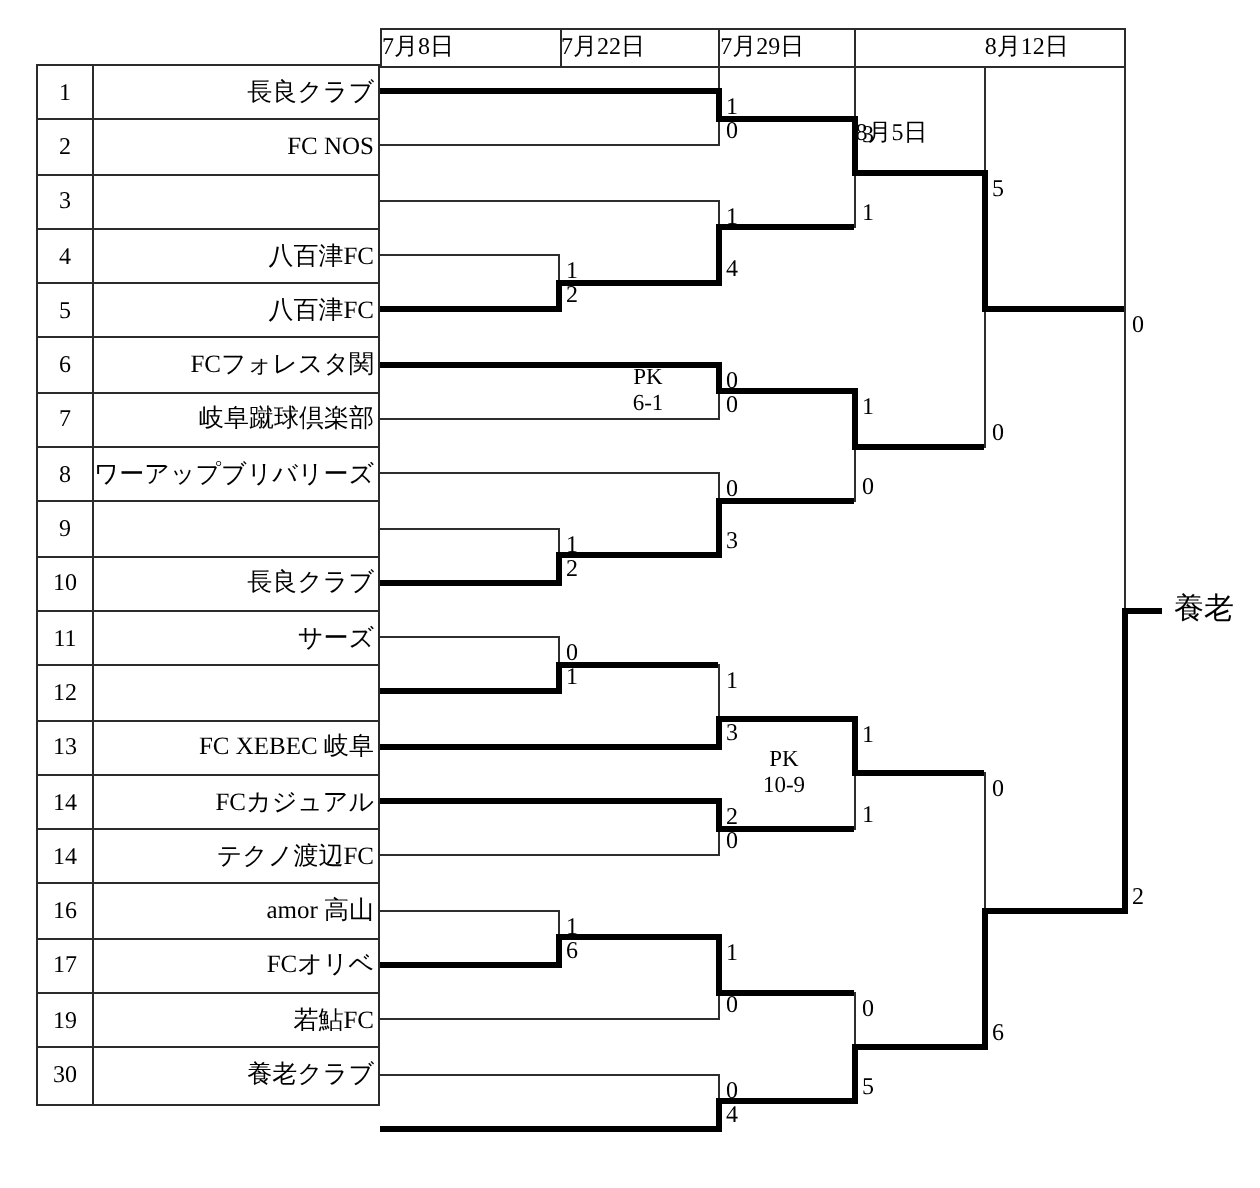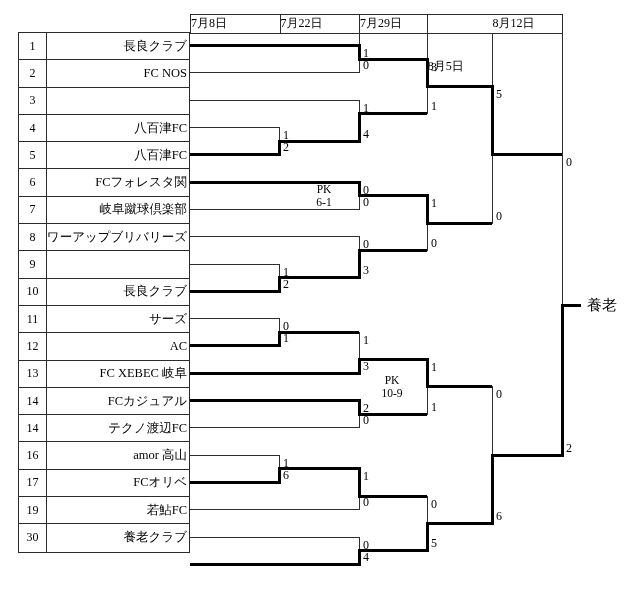--- a/index.html
+++ b/index.html
@@ -96,21 +96,20 @@
       <div class="trow">
         <div class="tnum">10</div>
         <div class="tname">長良クラブ</div>
       </div>
       <div class="trow">
         <div class="tnum">11</div>
         <div class="tname">サーズ</div>
       </div>
       <div class="trow">
         <div class="tnum">12</div>
-        <div class="tname">AC</div>
       </div>
       <div class="trow">
         <div class="tnum">13</div>
         <div class="tname">FC XEBEC 岐阜</div>
       </div>
       <div class="trow">
         <div class="tnum">14</div>
         <div class="tname">FCカジュアル</div>
       </div>
       <div class="trow">

